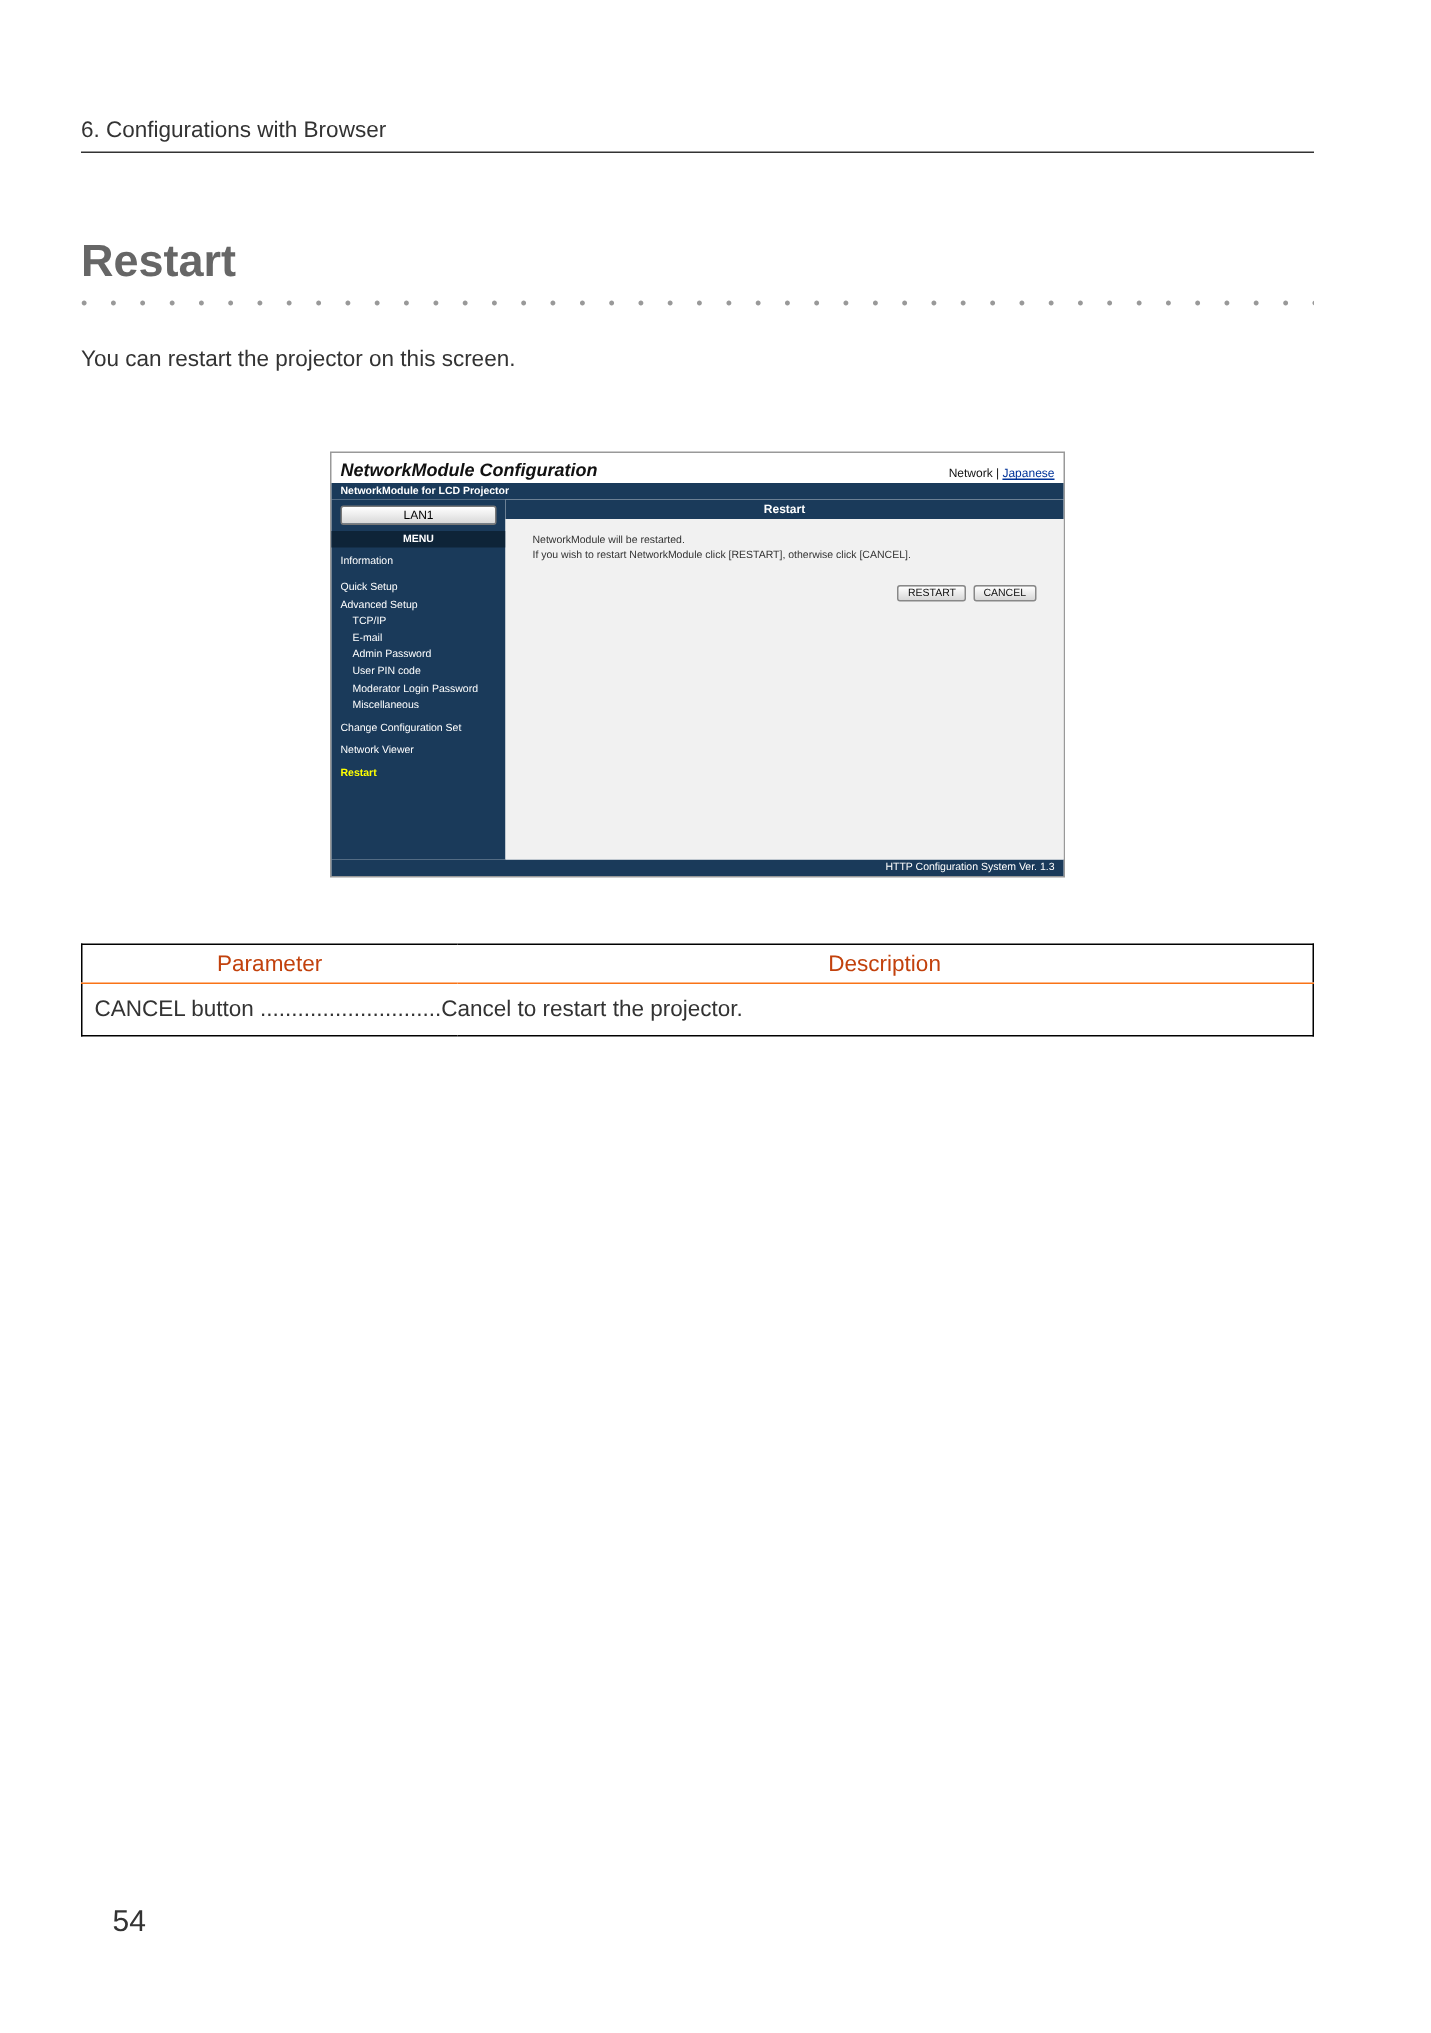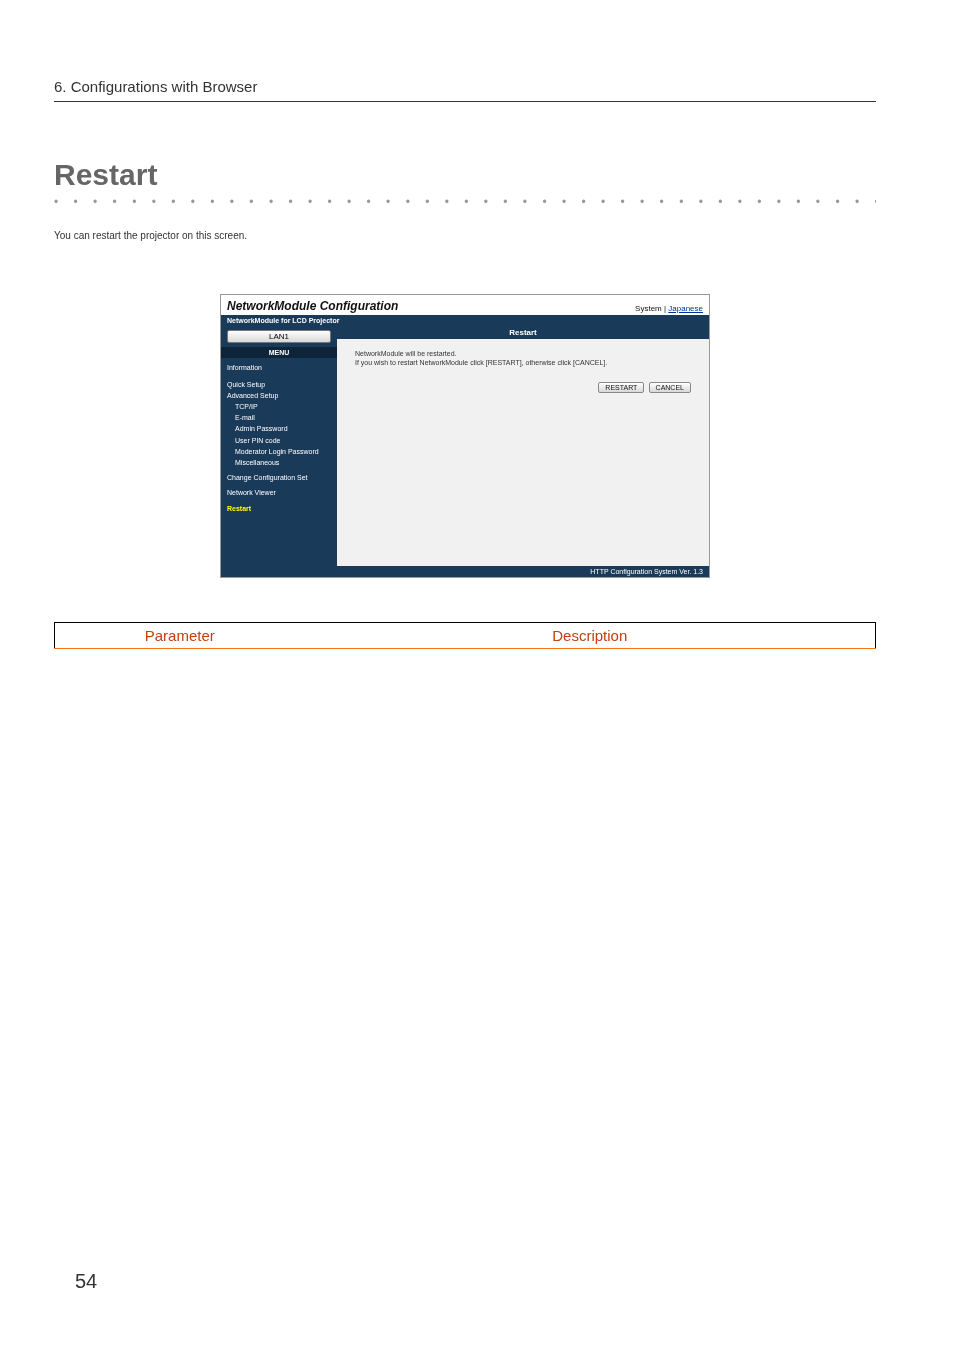--- a/index.html
+++ b/index.html
@@ -2,21 +2,21 @@
 <html><head>
 <meta charset="utf-8">
 <style>
   * { box-sizing: border-box; margin: 0; padding: 0; }
   html, body { width: 954px; height: 1355px; background: #fff; font-family: Arial, Helvetica, sans-serif; color: #000; }
   .page { padding: 78px 78px 0 54px; position: relative; height: 100%; }
   .chapter-head { font-size: 15px; color: #333; margin-bottom: 6px; }
   .rule { border: none; border-top: 1px solid #333; margin-bottom: 56px; }
   .section-title { font-family: Arial, Helvetica, sans-serif; font-weight: bold; font-size: 30px; color: #666; margin-bottom: 6px; }
   .dot-separator { letter-spacing: 6px; color: #999; font-size: 12px; line-height: 8px; white-space: nowrap; overflow: hidden; margin-bottom: 22px; }
-  .body-text { font-size: 10px; color: #333; line-height: 1.55; margin-bottom: 50px; margin-top: 11px; }
+  .body-text { font-size: 15px; color: #333; line-height: 1.55; margin-bottom: 50px; margin-top: 11px; }
 
   .screenshot {
     width: 490px; margin: 0 auto 44px auto; border: 1px solid #999; background: #fff;
     font-size: 8px; color: #111;
   }
   .ss-header { display: flex; justify-content: space-between; align-items: flex-end; padding: 4px 6px 2px 6px; }
   .ss-title { font-style: italic; font-weight: bold; font-size: 12px; }
   .ss-lang { font-size: 8px; }
   .ss-lang a { color: #003399; text-decoration: underline; }
   .ss-sub { background: #1a3a5a; color: #fff; font-size: 7px; font-weight: bold; padding: 2px 6px; }
@@ -55,21 +55,21 @@
   <div class="dot-separator">• • • • • • • • • • • • • • • • • • • • • • • • • • • • • • • • • • • • • • • • • • • • • • • • • • • • • • • • • • • • • • • •</div>
 
   <div class="body-text">
     <div>You can restart the projector on this screen.</div>
   </div>
 
   <div class="screenshot">
     <div class="ss-header">
       <span class="ss-title">NetworkModule Configuration</span>
       <span class="ss-lang">
-        <span>System |</span>
+        <span>Network |</span>
         <a href="#">Japanese</a>
       </span>
     </div>
     <div class="ss-sub">NetworkModule for LCD Projector</div>
     <div class="ss-body">
       <div class="ss-sidebar">
         <div class="ss-lan">LAN1</div>
         <div class="ss-menu-hdr">MENU</div>
         <div class="ss-menu">
           <div>Information</div>
@@ -105,17 +105,22 @@
     </div>
     <div class="ss-foot">HTTP Configuration System Ver. 1.3</div>
   </div>
 
   <table class="param-table">
     <tbody>
         <tr class="param-th-row">
       <th class="param-name">Parameter</th>
       <th>Description</th>
     </tr>
+    <tr class="param-row">
+      <td colspan="2">
+        <span>CANCEL button</span><span class="dots-leader">  .............................</span><span>Cancel to restart the projector.</span>
+      </td>
+    </tr>
   </tbody>
     </table>
 
   <div class="page-number">54</div>
 </div>
 
 </body></html>

